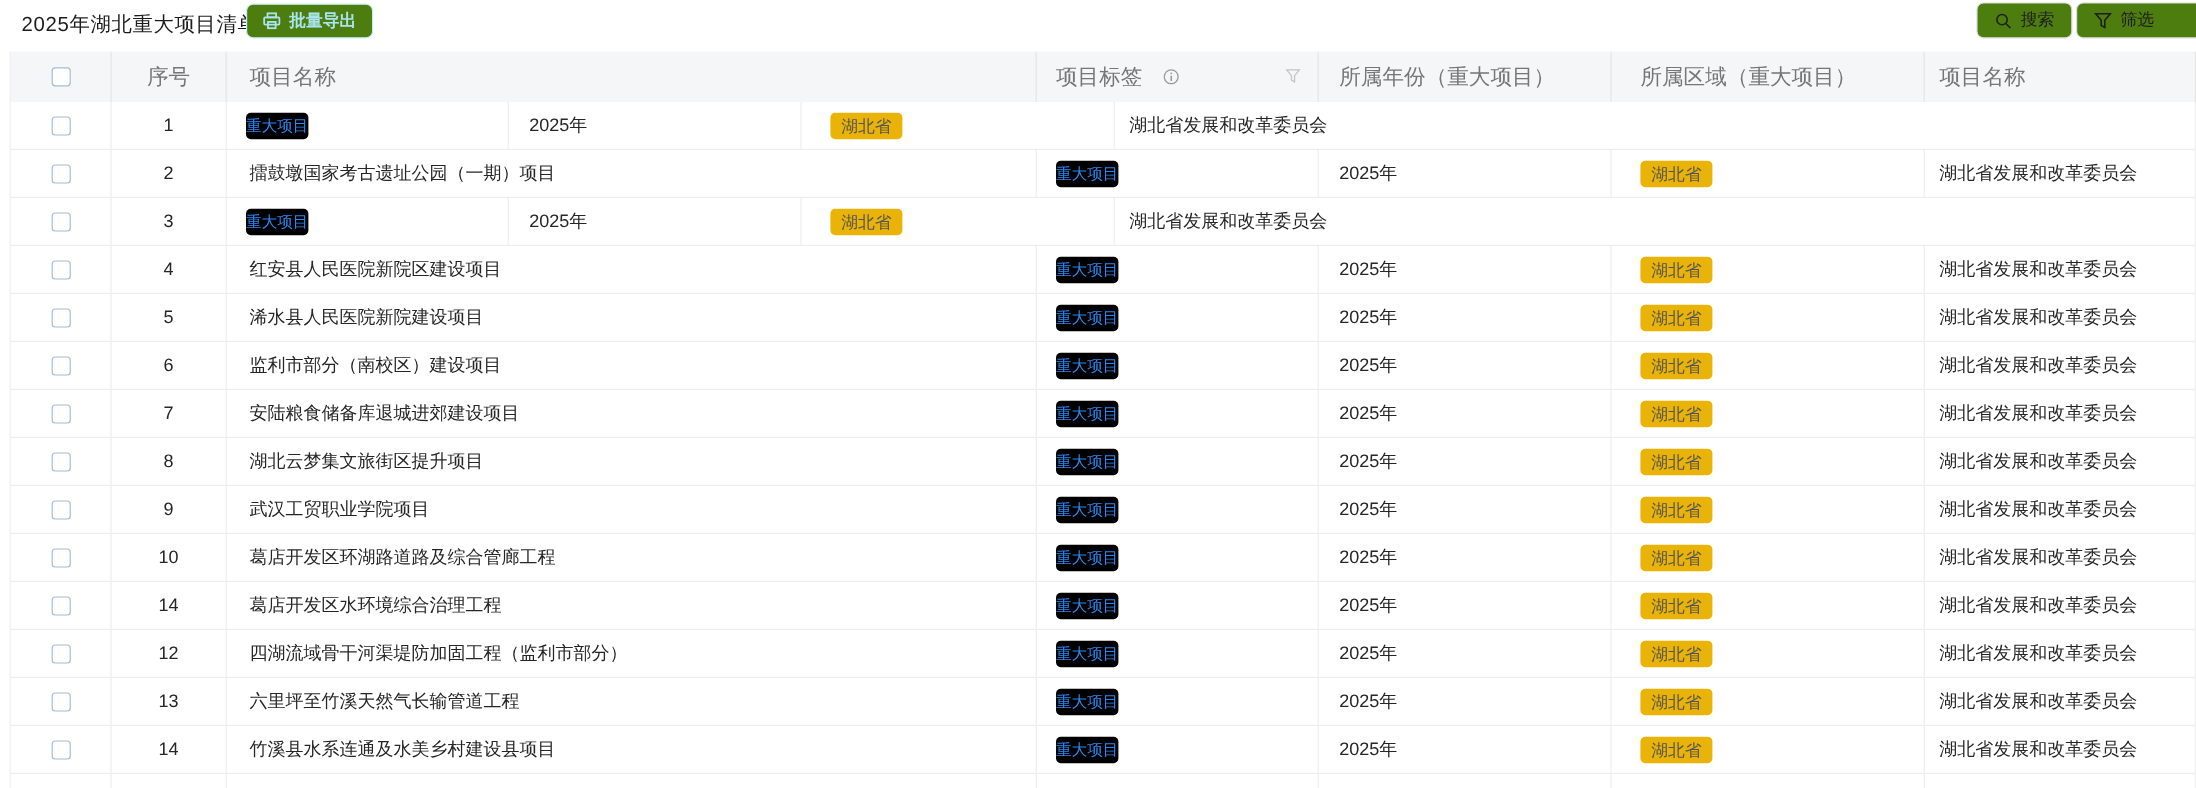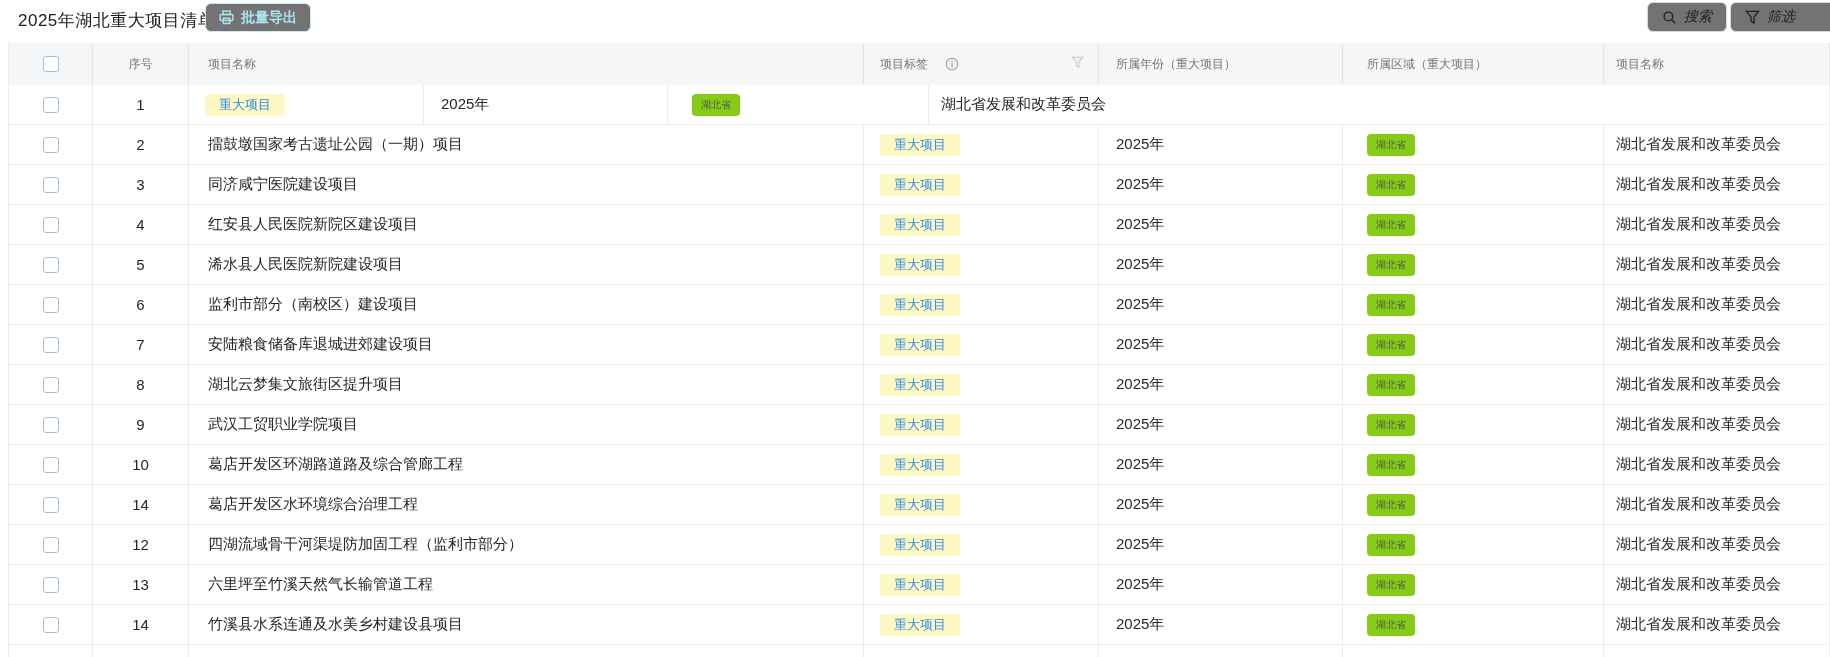--- a/index.html
+++ b/index.html
@@ -3,47 +3,47 @@
 <meta charset="utf-8">
 <style>
   * { margin:0; padding:0; box-sizing:border-box; }
   html,body { background:#fff; }
   body { font-family:"Liberation Sans","DejaVu Sans",sans-serif; }
   .app { position:relative; width:1830px; height:657px; overflow:hidden; background:#fff; }
 
   
   .topbar { position:absolute; top:0; left:0; width:100%; height:43px; background:#fff; }
   .page-title { position:absolute; left:18px; top:9px; font-size:17px; font-weight:500; color:#1c1c1c; letter-spacing:.5px; }
-  .btn { display:flex; align-items:center; gap:7px; border-radius:6px; background:#737373; cursor:pointer; font-size:14px; }
+  .btn { display:flex; align-items:center; gap:7px; border-radius:6px; background:#4d7c0f; cursor:pointer; font-size:14px; }
   .btn-export { position:absolute; left:205px; top:3px; height:29px; padding:0 13px;
                 border:1px solid #c6edf5; color:#a9e5ef; font-weight:700; }
-  .btn-plain  { border:1px solid #d9d9d9; color:#1f1f1f; font-weight:500; height:30px; padding:0 14px;font-style:italic; }
+  .btn-plain  { border:1px solid #d9d9d9; color:#1f1f1f; font-weight:500; height:30px; padding:0 14px; }
   .btn-search { position:absolute; left:1647px; top:2px; }
   .btn-filter { position:absolute; left:1730px; top:2px; width:112px; }
   .btn svg { display:block; }
 
   
   .table { position:absolute; left:8px; top:43px; width:1822px; border-left:1px solid #ededed; }
   .t-header { display:flex; height:42px; background:#f5f6f7; }
-  .t-header .cell { color:#767676; border-right:1px solid #e4e4e4; font-size:12px; }
+  .t-header .cell { color:#767676; border-right:1px solid #e4e4e4; font-size:18px; }
   .t-row { display:flex; height:40px; background:#fff; border-bottom:1px solid #ededed; }
   .t-row.partial { height:12px; border-bottom:none; }
   .cell { display:flex; align-items:center; border-right:1px solid #ededed; font-size:15px; color:#262626; overflow:hidden; white-space:nowrap; }
   .c-check  { width:84px;  justify-content:center; }
   .c-index  { width:96px;  justify-content:center; }
   .c-name   { width:675px; padding-left:19px;font-family:Liberation Serif, serif; }
   .c-tag    { width:235px; padding-left:16px; }
   .c-year   { width:244px; padding-left:17px; }
   .c-region { width:261px; padding-left:24px; }
   .c-issuer { flex:1; padding-left:12px; }
 
   .checkbox { width:16px; height:16px; border:1px solid #a3bed6; border-radius:3px; background:#fff; cursor:pointer; }
 
-  .tag-blue { background:#fef9c3; color:#2a87f0; border-radius:4px; padding:3px 14px; font-size:13px; line-height:16px; }
-  .tag-gray { background:#84cc16; color:#555555; border-radius:4px; padding:3px 9px; font-size:10px; line-height:16px; }
+  .tag-blue { background:#000000; color:#2a87f0; border-radius:4px; padding:3px 0; font-size:13px; line-height:16px; }
+  .tag-gray { background:#eab308; color:#555555; border-radius:4px; padding:3px 9px; font-size:14px; line-height:16px; }
 
   .hdr-label { display:flex; align-items:center; gap:17px; }
   .info-icon { display:inline-flex; cursor:pointer; }
   .funnel-sm { margin-left:auto; margin-right:14px; cursor:pointer; }
 </style>
 </head>
 <body>
 
 <div class="app">
 
@@ -141,21 +141,20 @@
       <span class="tag-gray">湖北省</span>
     </div>
     <div class="cell c-issuer">湖北省发展和改革委员会</div>
   </div>
 
   <div class="t-row">
     <div class="cell c-check">
       <span class="checkbox"></span>
     </div>
     <div class="cell c-index">3</div>
-    <div class="cell c-name">同济咸宁医院建设项目</div>
     <div class="cell c-tag">
       <span class="tag-blue">重大项目</span>
     </div>
     <div class="cell c-year">2025年</div>
     <div class="cell c-region">
       <span class="tag-gray">湖北省</span>
     </div>
     <div class="cell c-issuer">湖北省发展和改革委员会</div>
   </div>
 

